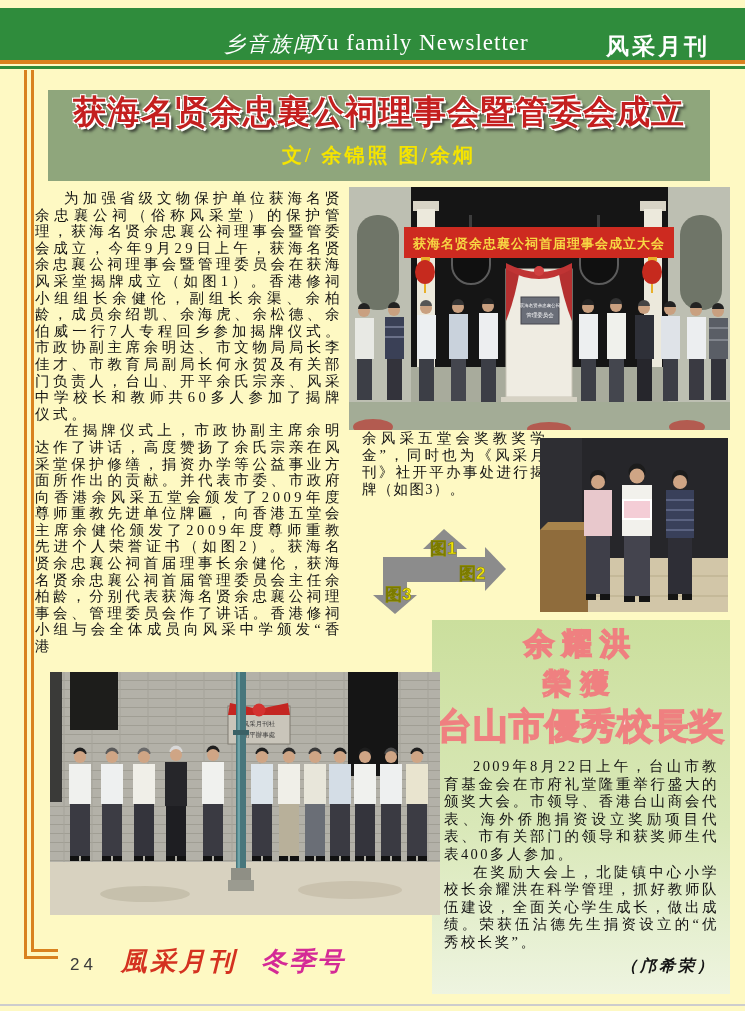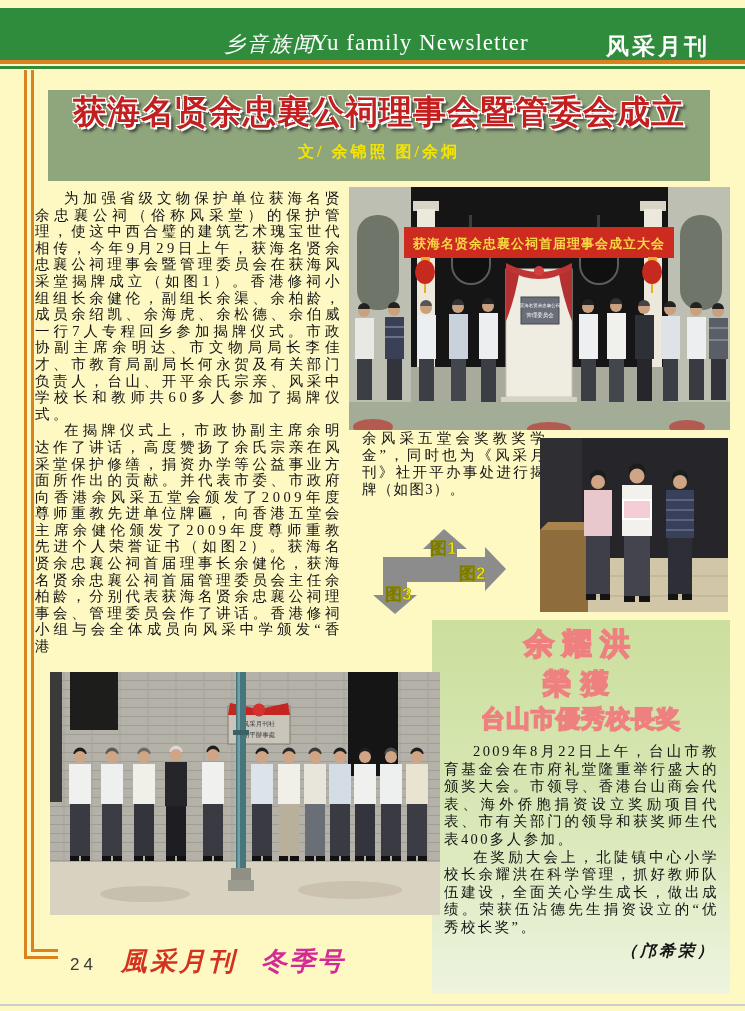--- a/index.html
+++ b/index.html
@@ -22,21 +22,21 @@
   .vrule2{position:absolute;left:31px;top:70px;width:3px;height:882px;background:#d9821f;}
   .hrule1{position:absolute;left:24px;top:956px;width:34px;height:3px;background:#d9821f;}
   .hrule2{position:absolute;left:31px;top:949px;width:27px;height:3px;background:#d9821f;}
 
   
   .title-banner{position:absolute;left:48px;top:90px;width:662px;height:91px;background:#8fa67c;
                 text-align:center;}
   .main-title{padding-top:0;font-size:33px;font-weight:bold;color:#c41f1f;letter-spacing:1px;
               text-shadow:-1px -1px 0 #fff,1px -1px 0 #fff,-1px 1px 0 #fff,2px 2px 0 #fff,
               4px 4px 3px rgba(30,30,30,.8);}
-  .byline{margin-top:7px;font-size:16px;font-weight:bold;color:#f5e400;letter-spacing:3px;}
+  .byline{margin-top:7px;font-size:20px;font-weight:bold;color:#f5e400;letter-spacing:3px;}
 
   
   .col-left{position:absolute;left:35px;top:190px;width:308px;}
   .col-left p{margin:0;font-size:14.5px;line-height:16.6px;letter-spacing:3.6px;
               text-align:justify;text-indent:2em;color:#141414;}
   .cont{position:absolute;left:362px;top:430px;width:184px;}
   .cont p{margin:0;font-size:14.5px;line-height:17px;letter-spacing:1.3px;
           text-align:justify;color:#141414;}
 
   
@@ -46,21 +46,21 @@
   .arrows{position:absolute;left:373px;top:527px;width:136px;height:90px;}
   .photo1 svg,.photo2 svg,.photo3 svg,.arrows svg{display:block;width:100%;height:100%;}
 
   
   .award{position:absolute;left:432px;top:620px;width:298px;height:374px;
          background:linear-gradient(180deg,#cbdf9d 0%,#d9e8b8 55%,#eef4e0 100%);}
   .aw-t{ text-align:center;font-weight:bold;color:#fdf0ec;
          -webkit-text-stroke:1.6px #ef8080;text-shadow:0 0 1px #ef8080;}
   .aw-t1{margin-top:4px;font-size:30px;letter-spacing:8px;}
   .aw-t2{font-size:28px;letter-spacing:10px;}
-  .aw-t3{font-size:24px;letter-spacing:1px;}
+  .aw-t3{font-size:35px;letter-spacing:1px;}
   .aw-body{margin:8px 11px 0 12px;}
   .aw-body p{margin:0;font-size:14.5px;line-height:17.6px;letter-spacing:2.4px;
              text-align:justify;text-indent:2em;color:#141414;}
   .aw-sign{margin:4px 14px 0 0;text-align:right;font-size:16px;font-weight:bold;
            letter-spacing:3px;color:#141414;font-style:italic;}
 
   
   .footer{position:absolute;left:70px;top:944px;display:flex;align-items:baseline;gap:24px;}
   .pg-num{font-size:17px;color:#3c3c3c;letter-spacing:4px;font-family:"Liberation Sans",sans-serif;}
   .ft-mag{font-size:26px;font-weight:bold;font-style:italic;color:#d43220;letter-spacing:3px;}
@@ -84,21 +84,21 @@
   <div class="vrule2"></div>
   <div class="hrule1"></div>
   <div class="hrule2"></div>
 
   <div class="title-banner">
     <div class="main-title">获海名贤余忠襄公祠理事会暨管委会成立</div>
     <div class="byline">文/ 余锦照 图/余炯</div>
   </div>
 
   <div class="col-left">
-    <p>为加强省级文物保护单位获海名贤余忠襄公祠（俗称风采堂）的保护管理，使这中西合璧的建筑艺术瑰宝世代相传，今年9月29日上午，获海名贤余忠襄公祠理事会暨管理委员会在获海风采堂揭牌成立（如图1）。香港修祠小组组长余健伦，副组长余渠、余柏龄，成员余绍凯、余海虎、余松德、余伯威一行7人专程回乡参加揭牌仪式。市政协副主席余明达、市文物局局长李佳才、市教育局副局长何永贺及有关部门负责人，台山、开平余氏宗亲、风采中学校长和教师共60多人参加了揭牌仪式。</p>
+    <p>为加强省级文物保护单位获海名贤余忠襄公祠（俗称风采堂）的保护管理，获海名贤余忠襄公祠理事会暨管委会成立，今年9月29日上午，获海名贤余忠襄公祠理事会暨管理委员会在获海风采堂揭牌成立（如图1）。香港修祠小组组长余健伦，副组长余渠、余柏龄，成员余绍凯、余海虎、余松德、余伯威一行7人专程回乡参加揭牌仪式。市政协副主席余明达、市文物局局长李佳才、市教育局副局长何永贺及有关部门负责人，台山、开平余氏宗亲、风采中学校长和教师共60多人参加了揭牌仪式。</p>
     <p>在揭牌仪式上，市政协副主席余明达作了讲话，高度赞扬了余氏宗亲在风采堂保护修缮，捐资办学等公益事业方面所作出的贡献。并代表市委、市政府向香港余风采五堂会颁发了2009年度尊师重教先进单位牌匾，向香港五堂会主席余健伦颁发了2009年度尊师重教先进个人荣誉证书（如图2）。获海名贤余忠襄公祠首届理事长余健伦，获海名贤余忠襄公祠首届管理委员会主任余柏龄，分别代表获海名贤余忠襄公祠理事会、管理委员会作了讲话。香港修祠小组与会全体成员向风采中学颁发“香港</p>
   </div>
 
   <div class="photo1">
     <svg viewBox="0 0 381 243" xmlns="http://www.w3.org/2000/svg">
       <rect x="0" y="0" width="381" height="243" fill="#a8ab9c"></rect>
       <rect x="0" y="0" width="381" height="18" fill="#8f9488"></rect>
       <rect x="0" y="0" width="62" height="218" fill="#bdbfb2"></rect>
       <rect x="319" y="0" width="62" height="218" fill="#bdbfb2"></rect>
       <rect x="8" y="28" width="42" height="95" rx="20" fill="#6f7568"></rect>

